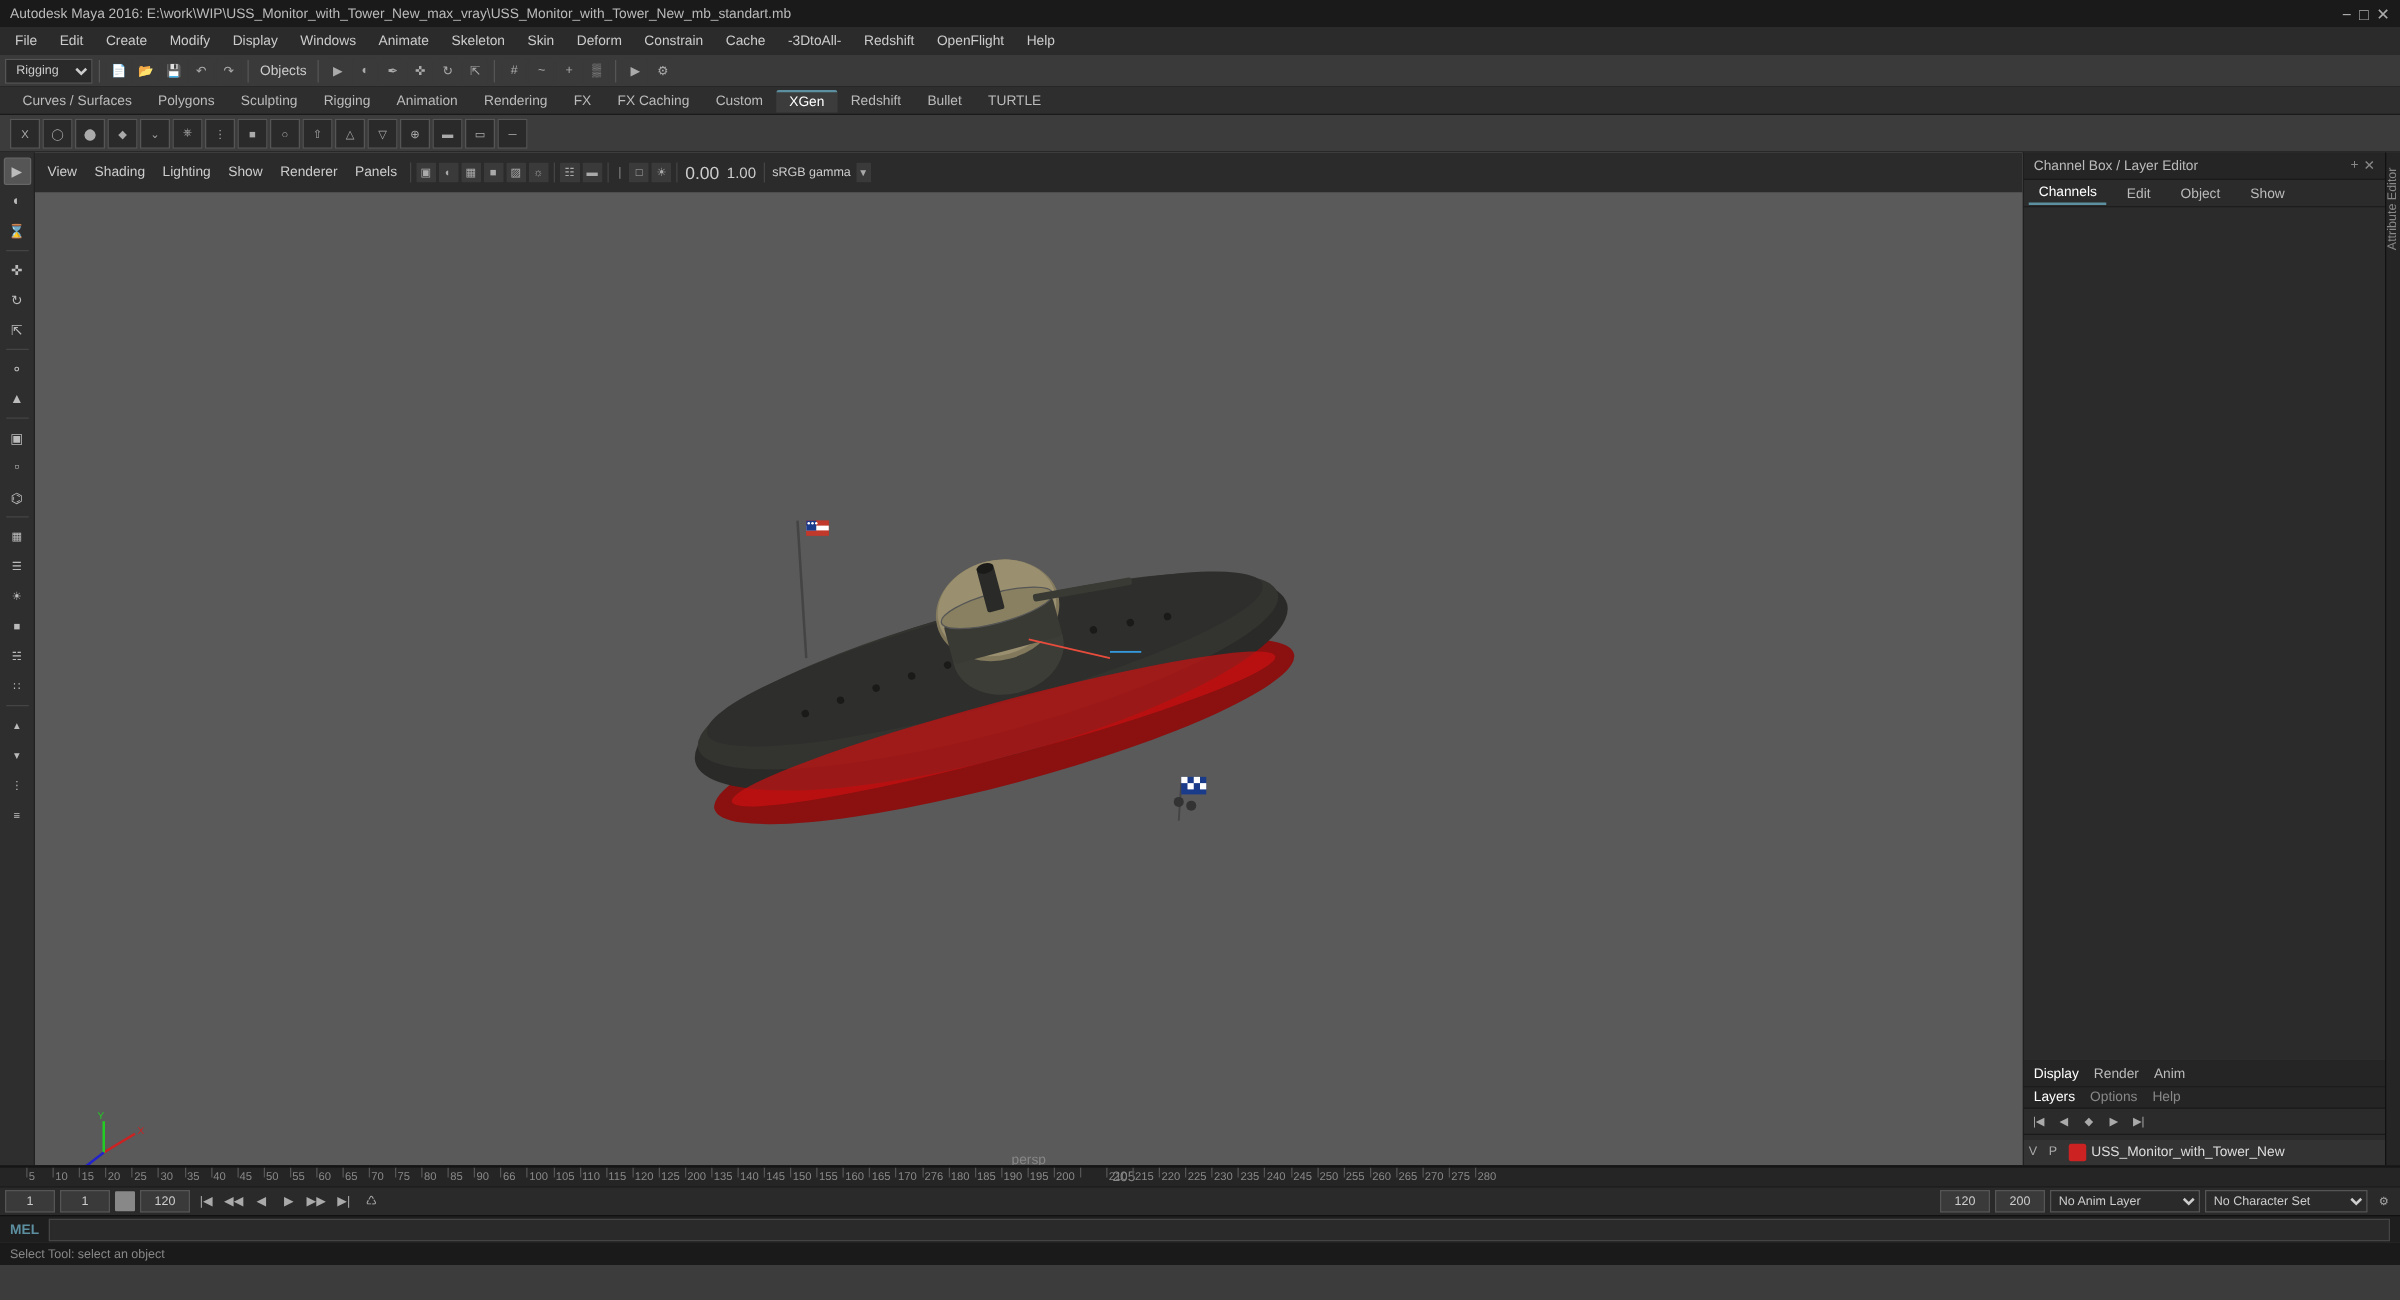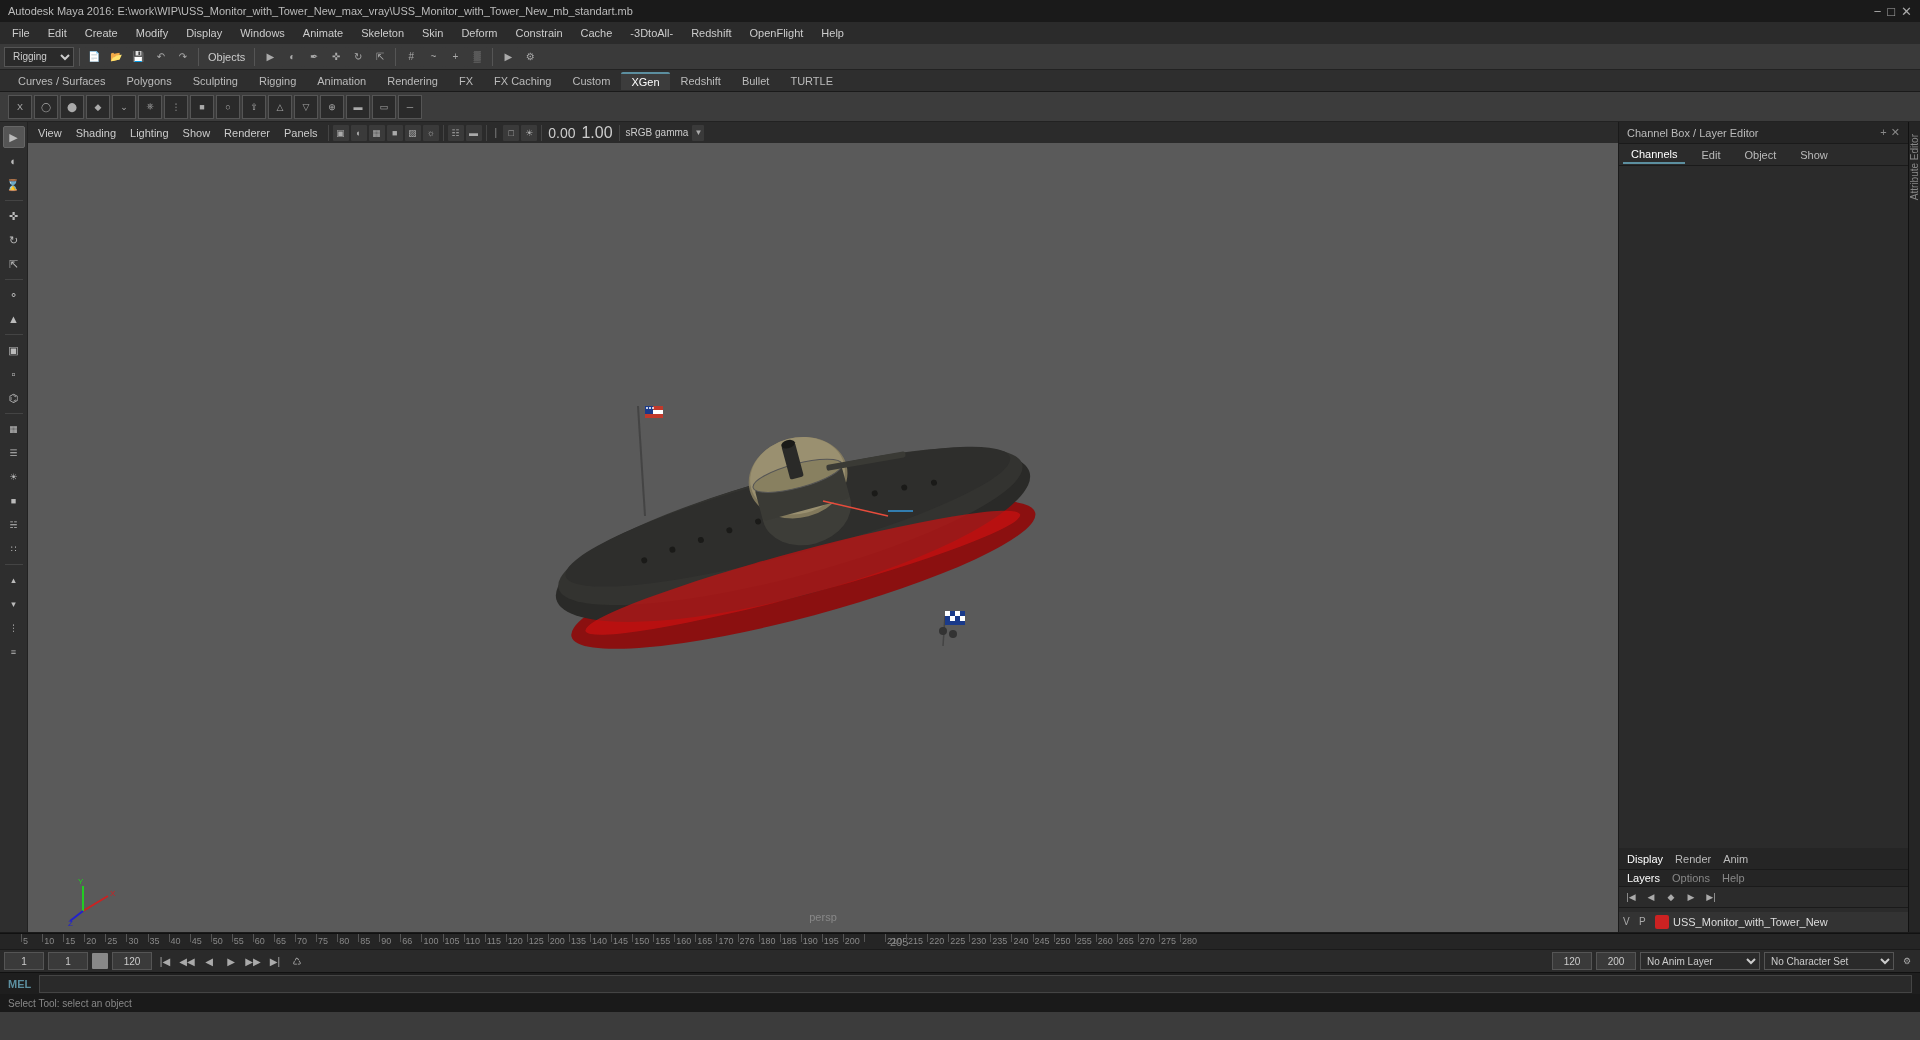--- a/index.html
+++ b/index.html
@@ -46,21 +46,21 @@
     }
     .left-tool { width: 22px; height: 22px; background: transparent; border: 1px solid transparent; display: flex; align-items: center; justify-content: center; cursor: pointer; color: #bbb; font-size: 11px; border-radius: 2px; }
     .left-tool.active { background: #555; border-color: #666; }
     .left-sep { width: 18px; height: 1px; background: #444; margin: 2px 0; }
 
     
     #viewport {
       flex: 1; background: #5a5a5a; position: relative; overflow: hidden;
     }
     #viewport-toolbar {
-      height: 21px; background: #2b2b2b; display: flex; align-items: center; padding: 0 4px; gap: 2px;
+      height: 32px; background: #2b2b2b; display: flex; align-items: center; padding: 0 4px; gap: 2px;
     }
     .vp-btn { padding: 2px 6px; color: #ccc; cursor: pointer; font-size: 11px; }
     .vp-sep { width: 1px; height: 16px; background: #444; margin: 0 2px; }
     #viewport-canvas {
       width: 100%; height: calc(100% - 22px); position: relative; background: #5a5a5a; overflow: hidden;
     }
 
     
     #ship-container {
       position: absolute; top: 50%; left: 50%; transform: translate(-55%, -50%);
@@ -307,21 +307,21 @@
       <div class="toolbar-btn" style="width:16px;height:16px;font-size:9px;">☼</div>
       <div class="vp-sep"></div>
       <div class="toolbar-btn" style="width:16px;height:16px;font-size:9px;">☷</div>
       <div class="toolbar-btn" style="width:16px;height:16px;font-size:9px;">▬</div>
       <div class="vp-sep"></div>
       <span style="color:#888;font-size:10px;padding:0 4px;">|</span>
       <div class="toolbar-btn" style="width:16px;height:16px;font-size:9px;">□</div>
       <div class="toolbar-btn" style="width:16px;height:16px;font-size:9px;">☀</div>
       <div class="vp-sep"></div>
       <span style="color:#ccc;font-size:14px;padding:0 2px;">0.00</span>
-      <span style="color:#ccc;font-size:16px;padding:0 2px;">1.00</span>
+      <span style="color:#ccc;font-size:12px;padding:0 2px;">1.00</span>
       <div class="vp-sep"></div>
       <span style="color:#ccc;font-size:10px;padding:0 2px;">sRGB gamma</span>
       <div class="toolbar-btn" style="width:12px;height:16px;font-size:8px;">▼</div>
     </div>
 
     <div id="viewport-canvas">
 
       <div id="ship-container">
         <svg width="600" height="380" viewBox="0 0 600 380" xmlns="http://www.w3.org/2000/svg">
 

